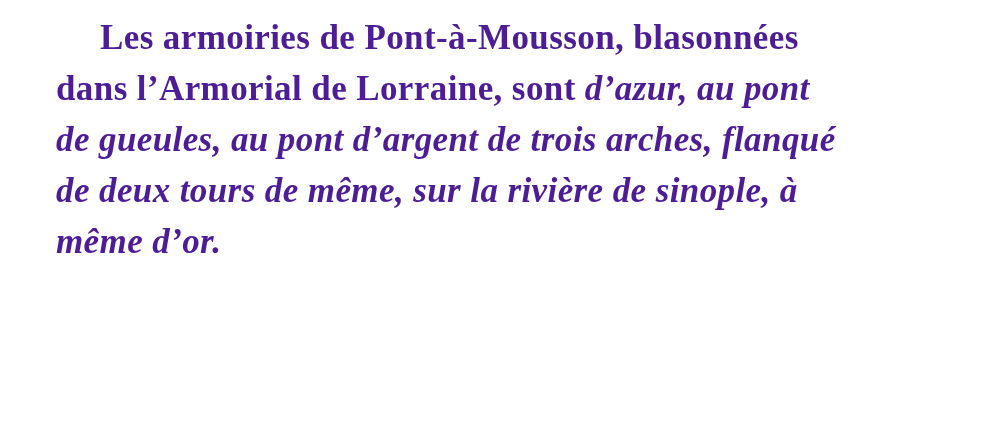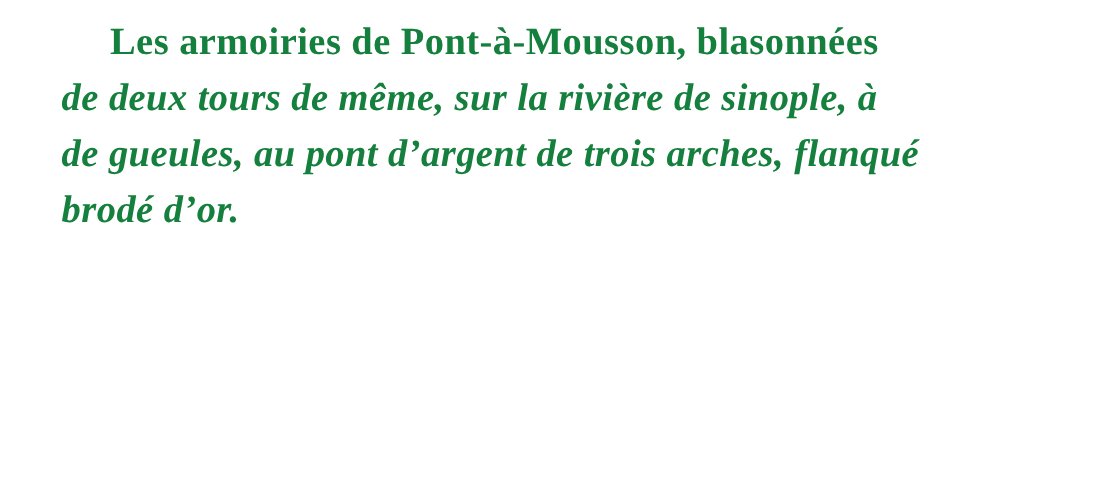--- a/index.html
+++ b/index.html
@@ -21,21 +21,21 @@
   }
   .text-block {
     position: absolute;
     left: 56px;
     top: 12px;
     width: 912px;
   }
   .line {
     display: block;
     white-space: nowrap;
-    color: #15803d;
+    color: #4c1d95;
     font-size: 35px;
     line-height: 51px;
     letter-spacing: 0.4px;
   }
   .line.first {
     text-indent: 44px;
   }
   .seg {
     display: inline;
   }
@@ -55,30 +55,33 @@
 </head>
 <body>
 
 <div class="page">
   <div class="text-block">
 
     <span class="line first">
       <span class="seg rom">Les armoiries de Pont-à-Mousson, blasonnées</span>
     </span>
 
+    <span class="line">
+      <span class="seg rom">dans l’Armorial de Lorraine, sont </span><span class="seg ital">d’azur, au pont</span>
+    </span>
 
 
+
+    <span class="line">
+      <span class="seg ital">de gueules, au pont d’argent de trois arches, flanqué</span>
+    </span>
 
     <span class="line">
       <span class="seg ital">de deux tours de même, sur la rivière de sinople, à</span>
     </span>
 
-    <span class="line">
-      <span class="seg ital">de gueules, au pont d’argent de trois arches, flanqué</span>
-    </span>
-
 
     <span class="line">
-      <span class="seg ital">brodé d’or.</span>
+      <span class="seg ital">même d’or.</span>
     </span>
 
   </div>
 </div>
 
 </body></html>

